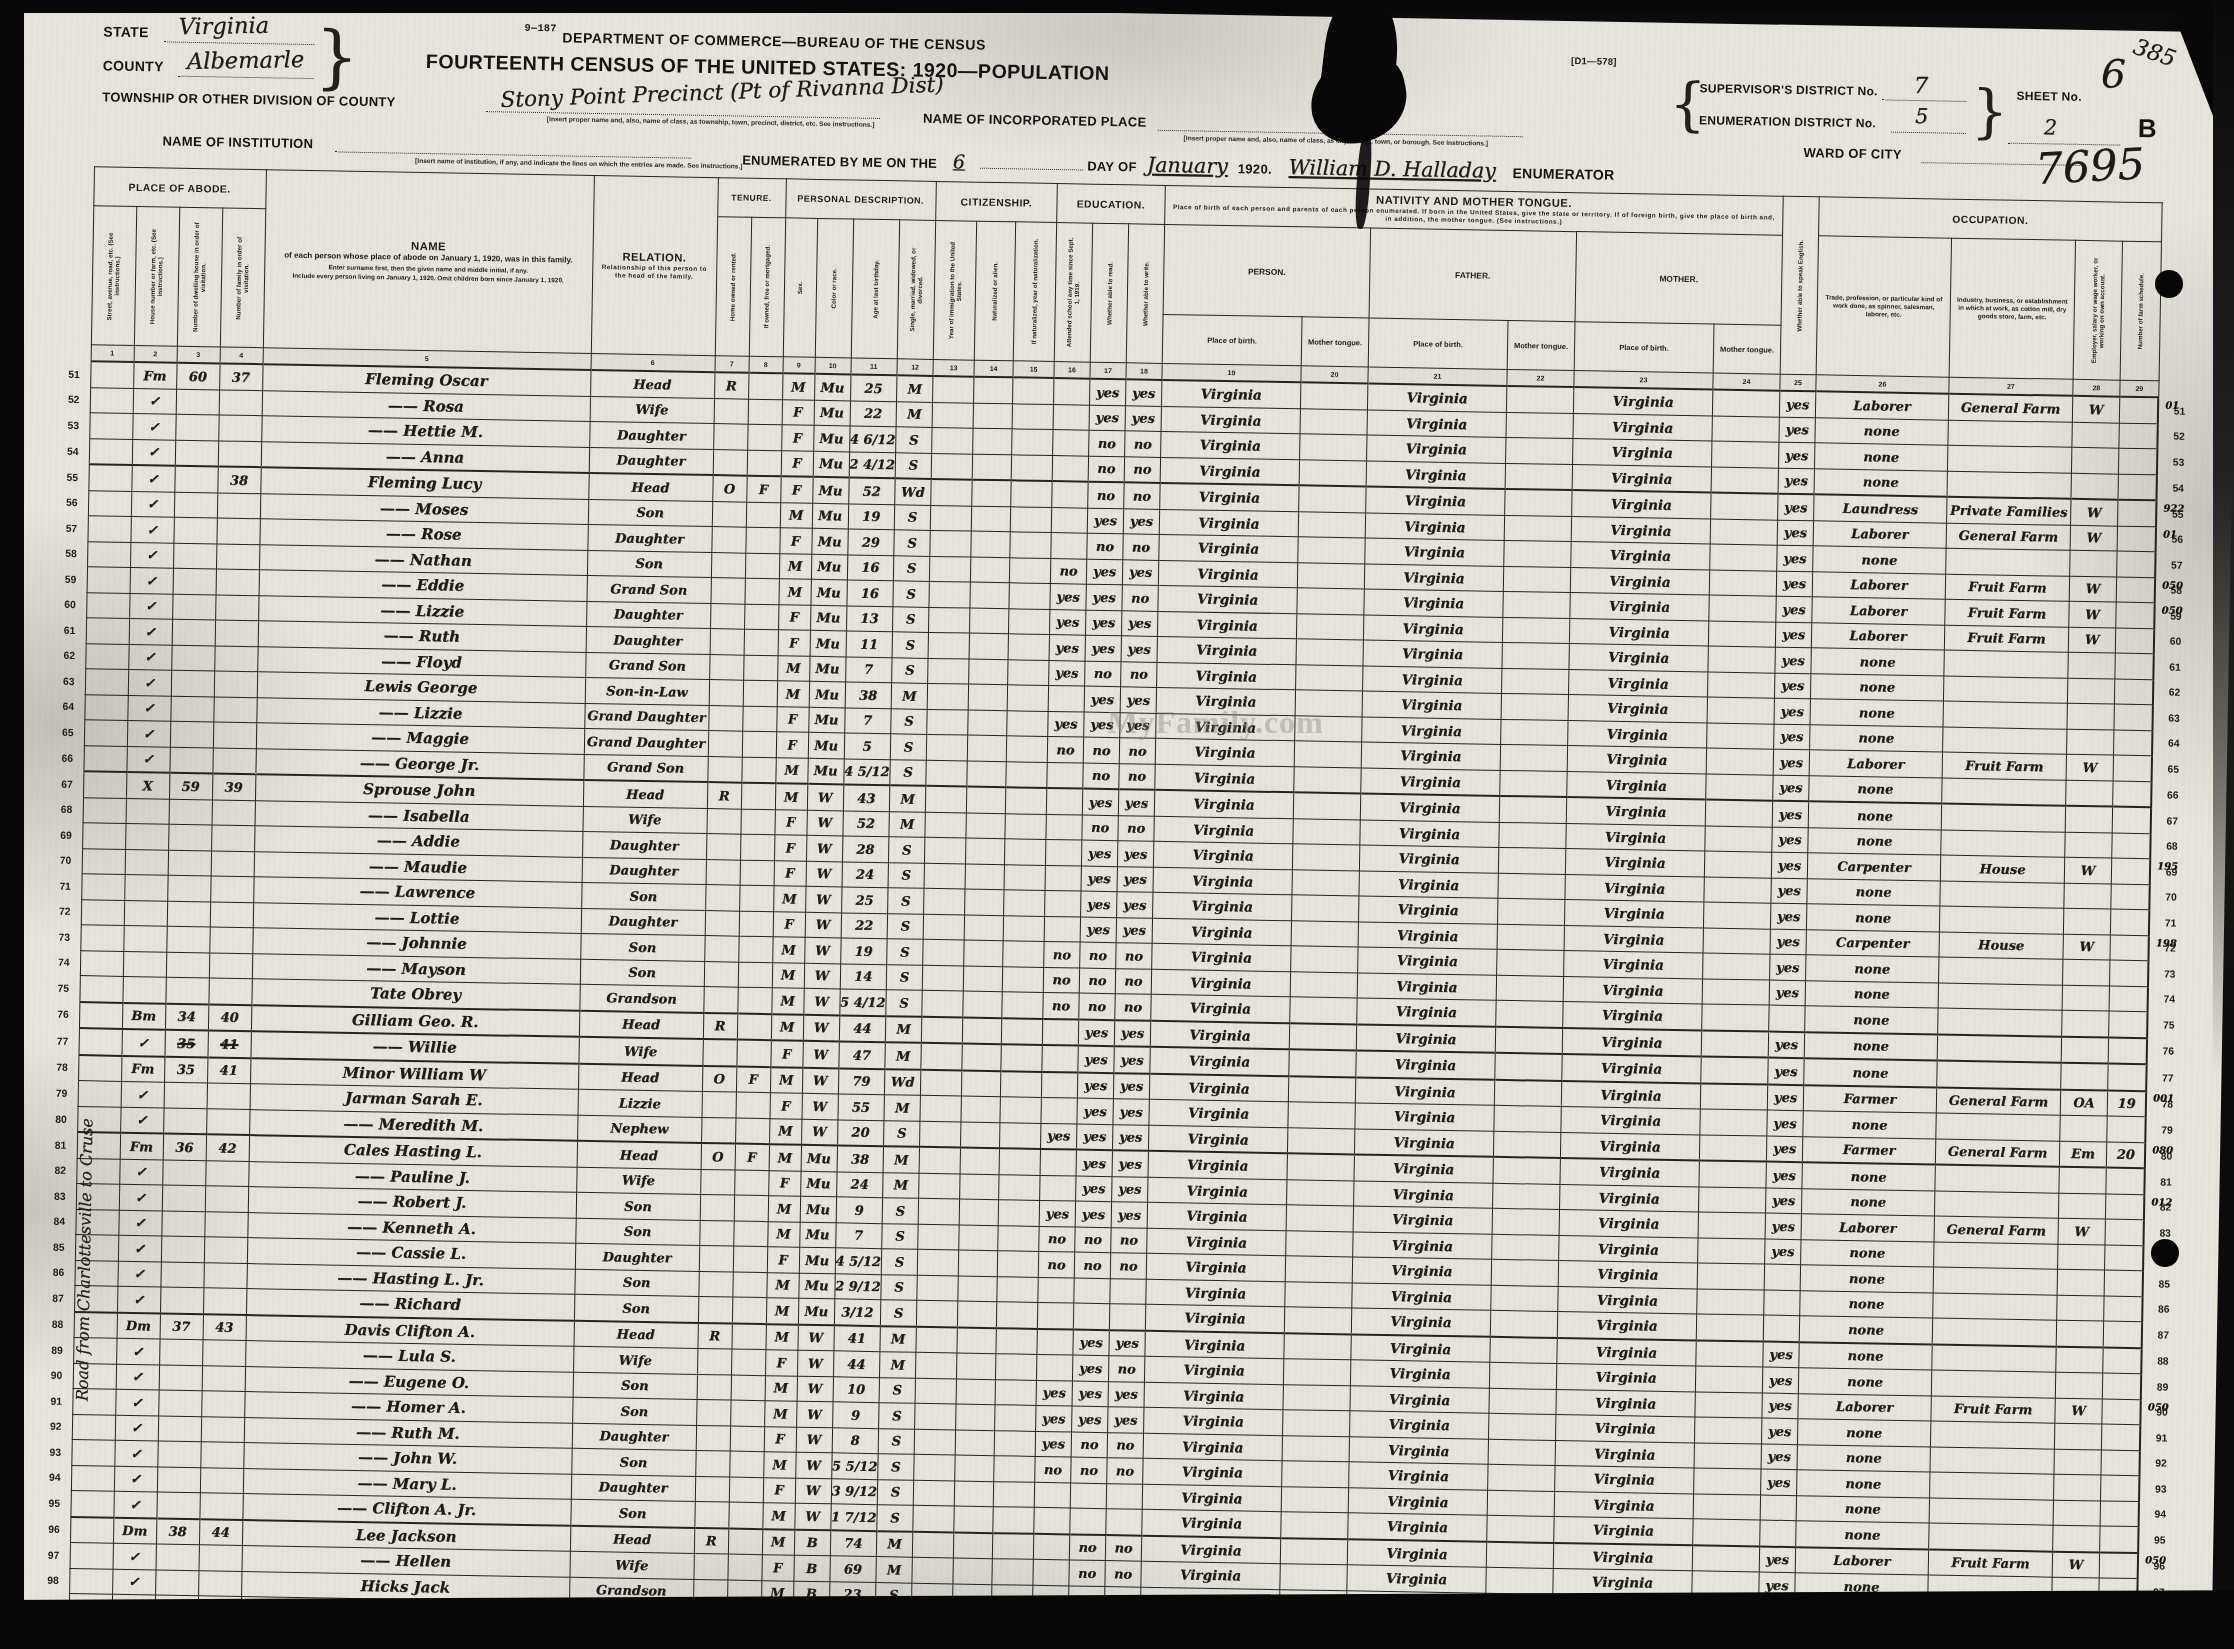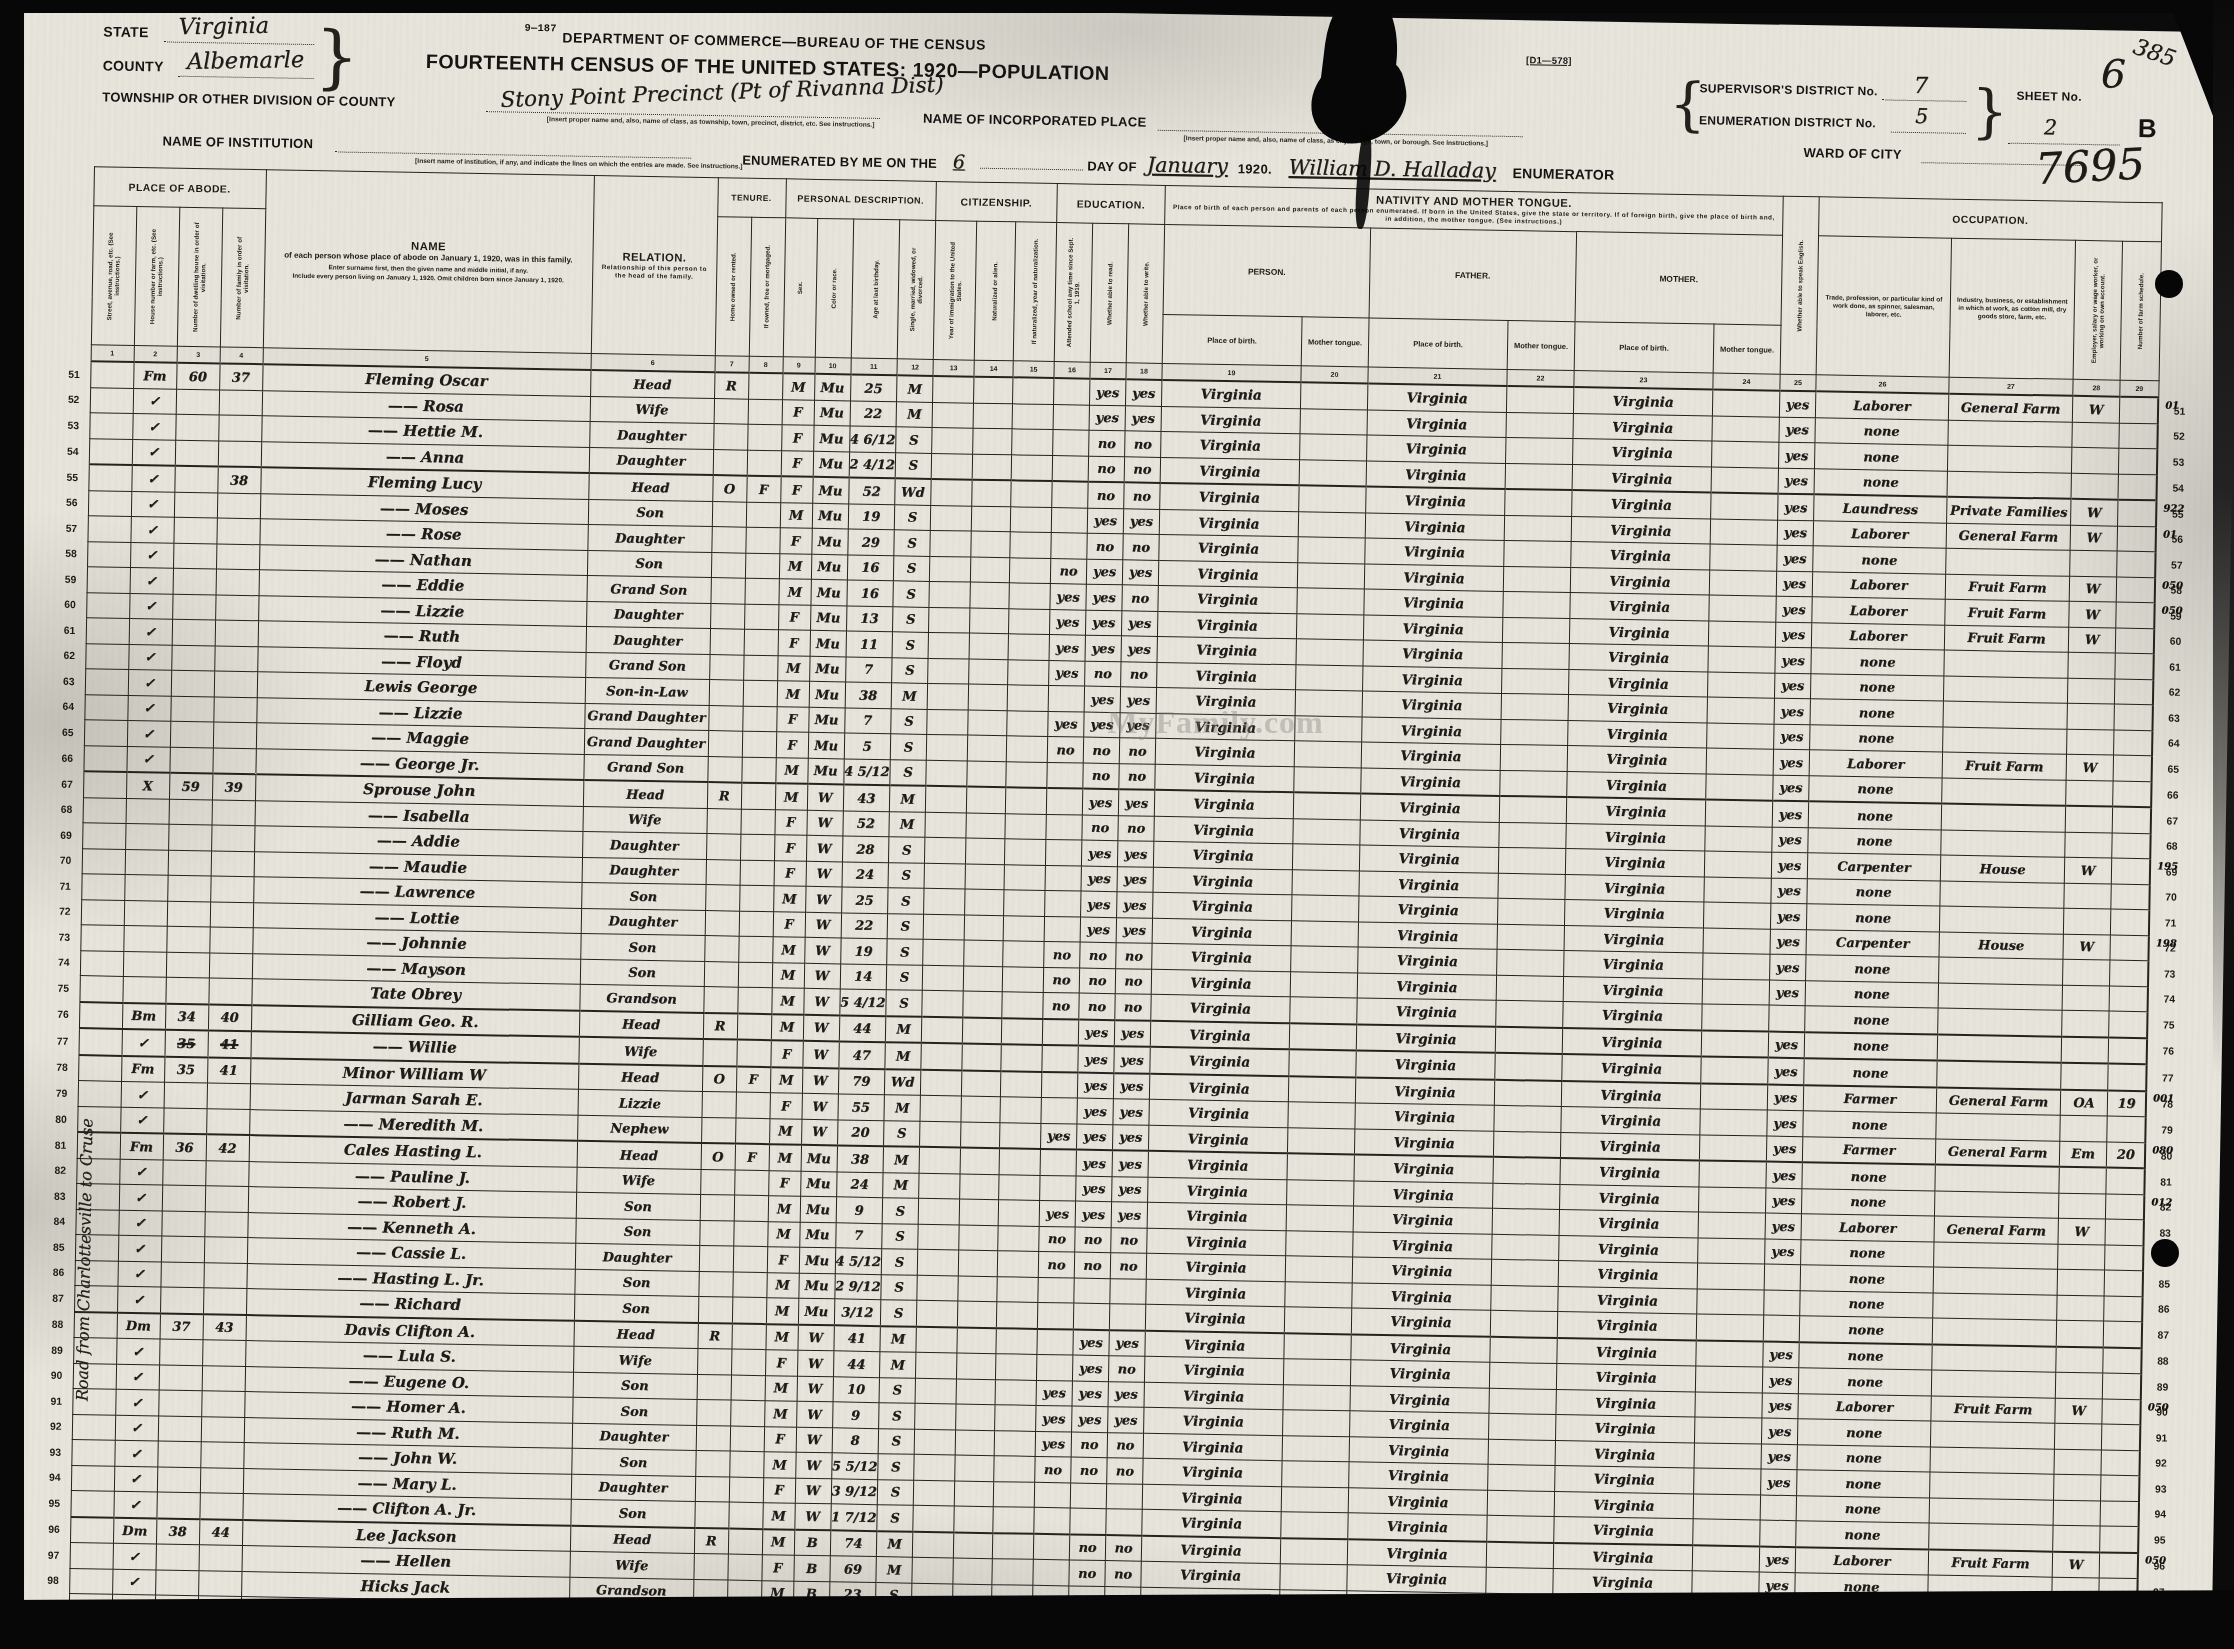--- a/index.html
+++ b/index.html
@@ -132,21 +132,21 @@
   <div class="p tiny" style="left:525px;top:112px;"><span>[Insert proper name and, also, name of class, as township, town, precinct, district, etc.   See instructions.]</span></div>
 
   <div class="p lab" style="left:901px;top:101px;font-size:13px;"><span>NAME OF INCORPORATED PLACE</span></div>
   <div class="p dots" style="left:1136px;top:116px;width:365px;"></div>
   <div class="p tiny" style="left:1162px;top:120px;"><span>[Insert proper name and, also, name of class, as city, village, town, or borough.   See instructions.]</span></div>
 
   <div class="p lab" style="left:141px;top:137px;font-size:13px;"><span>NAME OF INSTITUTION</span></div>
   <div class="p dots" style="left:314px;top:152px;width:356px;"></div>
   <div class="p tiny" style="left:394px;top:156px;"><span>[Insert name of institution, if any, and indicate the lines on which the entries are made.   See instructions.]</span></div>
 
-  <div class="p lab" style="left:1503px;top:34px;font-size:9.4px;text-decoration:underline;"><span>[D1—578]</span></div>
+  <div class="p lab" style="left:1548px;top:34px;font-size:9.4px;"><span>[D1—578]</span></div>
 
   <div class="p brace" style="left:1647px;top:47px;font-size:58px;">{</div>
   <div class="p lab" style="left:1677px;top:58px;font-size:12px;"><span>SUPERVISOR'S DISTRICT No.</span></div>
   <div class="p hw" style="left:1891px;top:45px;font-size:22.5px;"><span>7</span></div>
   <div class="p dots" style="left:1860px;top:73px;width:84px;"></div>
   <div class="p lab" style="left:1677px;top:90px;font-size:12px;"><span>ENUMERATION DISTRICT No.</span></div>
   <div class="p hw" style="left:1893px;top:77px;font-size:20.6px;"><span>5</span></div>
   <div class="p dots" style="left:1869px;top:105px;width:75px;"></div>
   <div class="p brace" style="left:1949px;top:49px;font-size:58px;">}</div>
 

